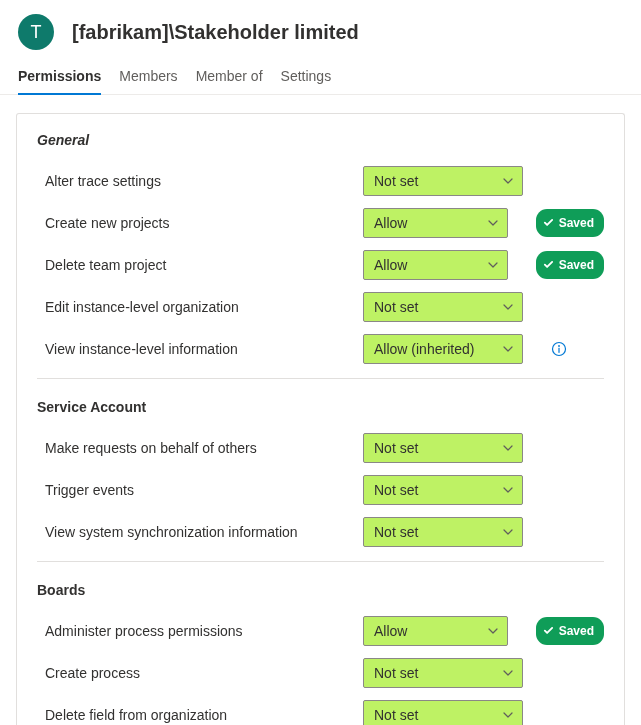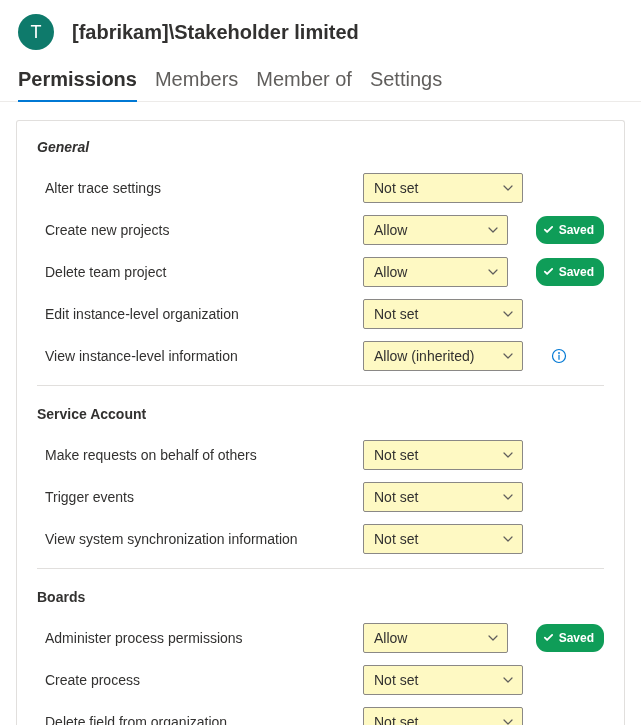--- a/index.html
+++ b/index.html
@@ -40,21 +40,21 @@
       height: 26px;
     }
     .tabs {
       display: flex;
       gap: 18px;
       padding: 0 18px;
       border-bottom: 1px solid #edebe9;
     }
     .tab {
       padding: 8px 0 10px 0;
-      font-size: 20px;
+      font-size: 14px;
       color: #605e5c;
       cursor: pointer;
       position: relative;
     }
     .tab.active {
       color: #323130;
       font-weight: 600;
     }
     .tab.active::after {
       content: "";
@@ -96,21 +96,21 @@
       flex: 0 0 298px;
       padding-left: 8px;
       font-size: 14px;
       color: #323130;
     }
     .select {
       width: 160px;
       height: 30px;
       border: 1px solid #8a8886;
       border-radius: 2px;
-      background: #fef9c3;
+      background: #bef264;
       display: flex;
       align-items: center;
       justify-content: space-between;
       padding: 0 8px 0 10px;
       font-size: 14px;
       color: #323130;
       cursor: pointer;
       text-align: center;
     }
     .chev {

